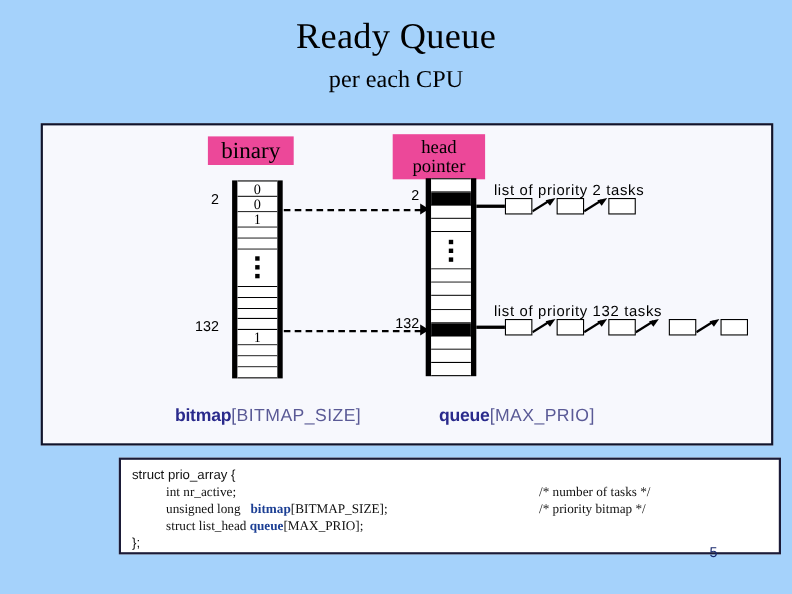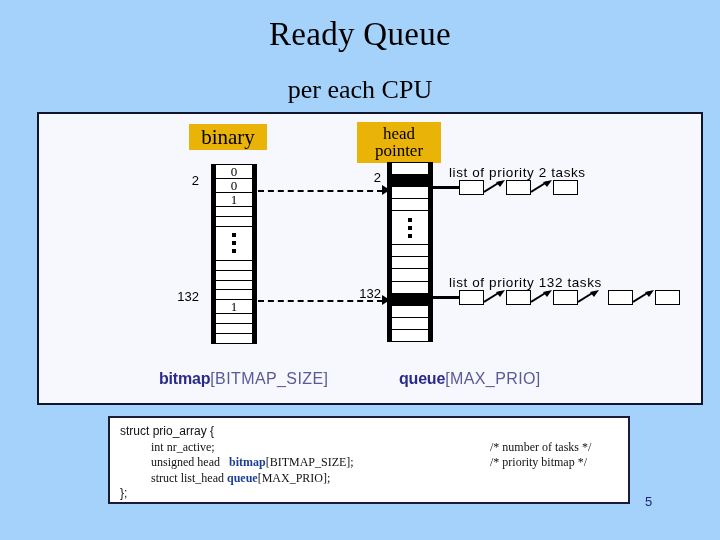--- a/index.html
+++ b/index.html
@@ -22,40 +22,40 @@
   }
   #slide-title {
     font-family: "Liberation Serif", serif;
     font-size: 33px;
     color: #000000;
     line-height: 1.1;
     letter-spacing: 0.3px;
   }
   #slide-subtitle {
     font-family: "Liberation Serif", serif;
-    font-size: 26px;
+    font-size: 22px;
     color: #000000;
-    margin-top: 24px;
+    margin-top: 8px;
     line-height: 1.1;
   }
 
   
   #diagram-panel {
     position: absolute;
     left: 37px; top: 112px;
     width: 666px; height: 293px;
     background: #f7f8fd;
     border: 2px solid #10142c;
     box-sizing: border-box;
   }
 
   
   .yellow-label {
     position: absolute;
-    background: #eab308;
+    background: #ec4899;
     font-family: "Liberation Serif", serif;
     color: #000;
     text-align: center;
     line-height: 1.02;
   }
   #label-binary {
     left: 150px; top: 10px;
     width: 78px;
     font-size: 21px;
     padding: 3px 0 2px 0;
@@ -193,21 +193,21 @@
     color: #5a5a96;
     letter-spacing: 0.4px;
   }
   #legend-bitmap { left: 120px; top: 256px; }
   #legend-queue  { left: 360px; top: 256px; }
 
   
   #code-box {
     position: absolute;
     left: 108px; top: 416px;
-    width: 522px; height: 88px;
+    width: 602px; height: 88px;
     background: #ffffff;
     border: 2px solid #1b1b38;
     box-sizing: border-box;
     padding: 6px 10px 16px 10px;
   }
   .code-line {
     position: relative;
     font-family: "Liberation Sans", sans-serif;
     font-size: 12px;
     color: #111;
@@ -390,18 +390,18 @@
   </div>
   <div class="legend" id="legend-bitmap">
     <span class="kw">bitmap</span><span class="br">[BITMAP_SIZE]</span>
   </div>
 
 </div>
 
 <div id="code-box">
   <div class="code-line">struct prio_array {</div>
   <div class="code-line indent"><span>int nr_active;</span><span class="cmt">/* number of tasks */</span></div>
-  <div class="code-line indent"><span>unsigned head   </span><span class="kw">bitmap</span><span>[BITMAP_SIZE];</span><span class="cmt">/* priority bitmap */</span></div>
+  <div class="code-line indent"><span>unsigned long   </span><span class="kw">bitmap</span><span>[BITMAP_SIZE];</span><span class="cmt">/* priority bitmap */</span></div>
   <div class="code-line indent"><span>struct list_head </span><span class="kw">queue</span><span>[MAX_PRIO];</span></div>
   <div class="code-line">};</div>
 </div>
 
 <div id="page-number">5</div>
 
 </body></html>

